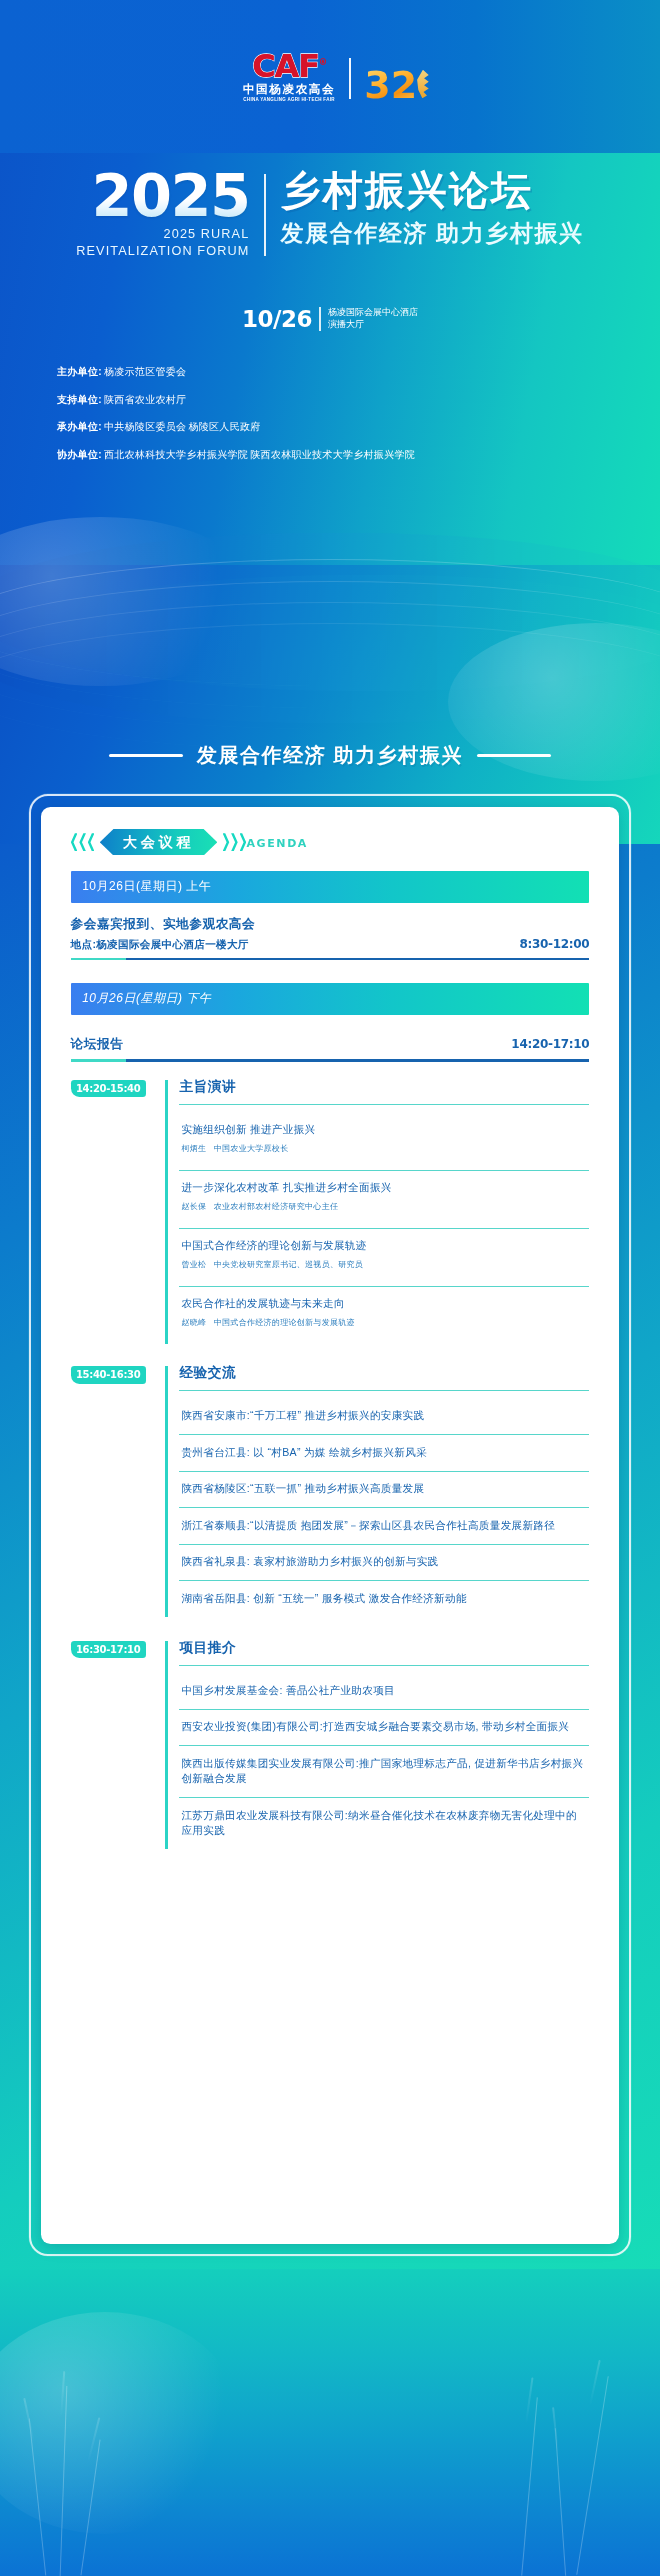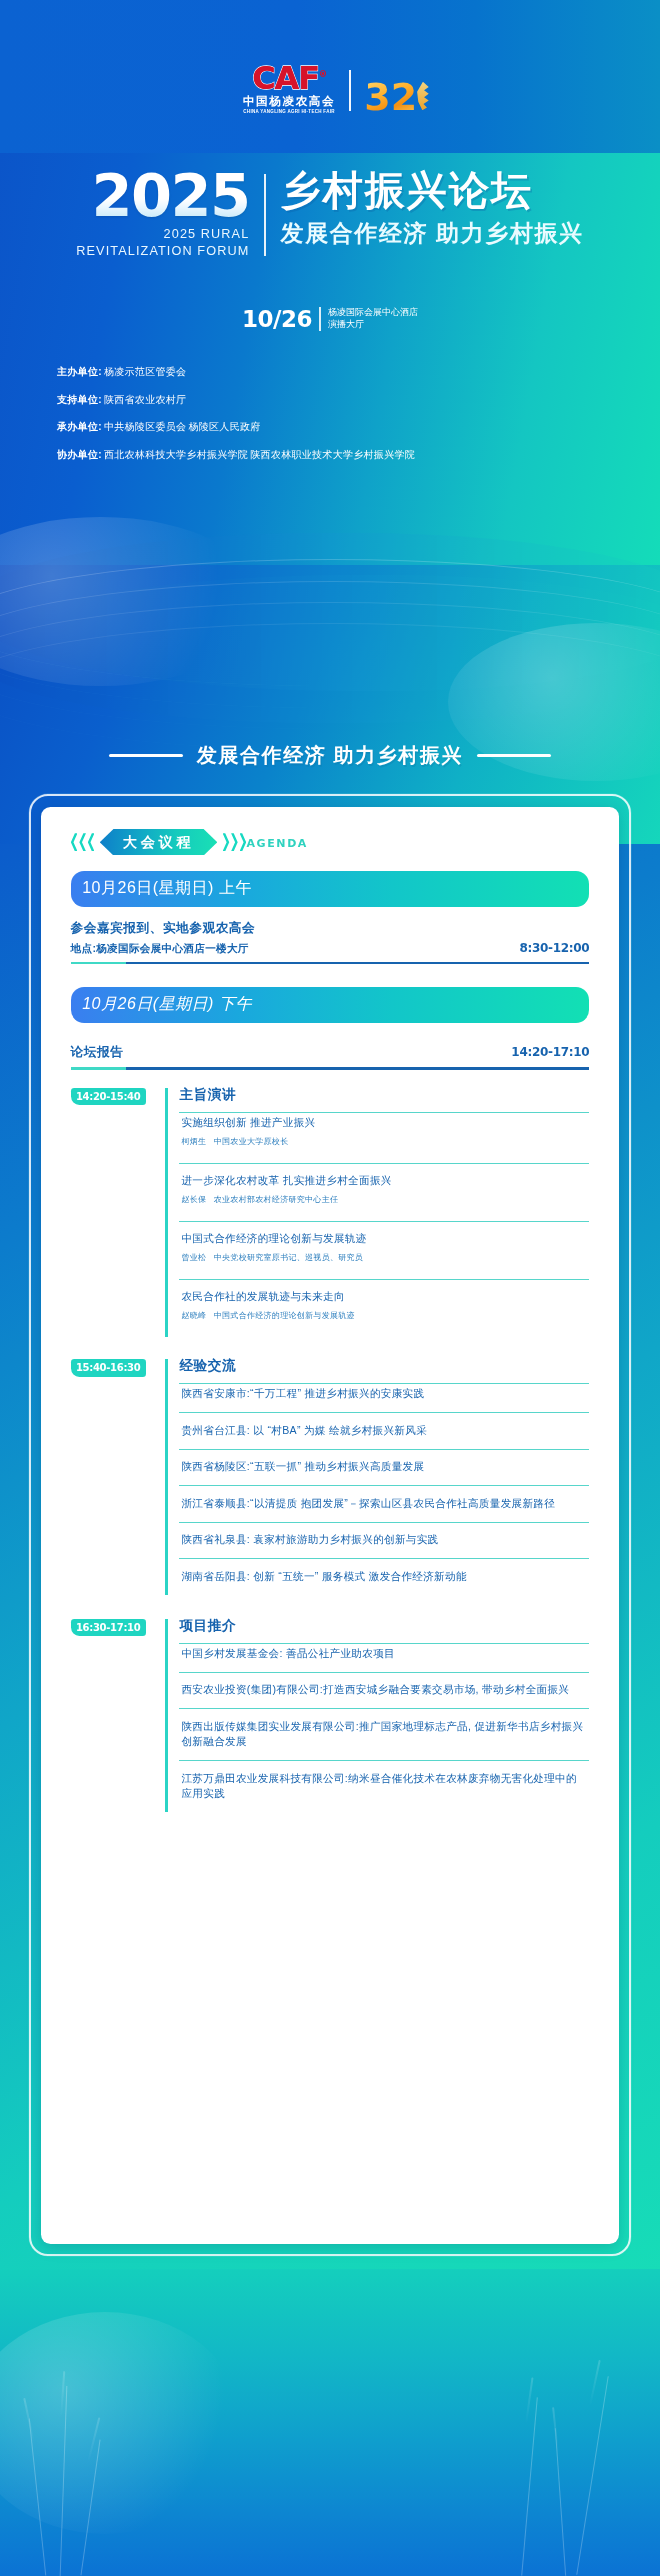--- a/index.html
+++ b/index.html
@@ -66,21 +66,21 @@
     position: absolute;
     width: 1.6px; height: 47px;
     background: linear-gradient(180deg, rgba(255,255,255,.55), rgba(255,255,255,0));
     border-radius: 1.1px;
     transform-origin: bottom center;
   }
 
   
   .logo-row {
     position: absolute; top: 51px; left: 0; width: 660px;
-    display: flex; justify-content: center; align-items: flex-end; gap: 13.7px; margin-top: 12px;
+    display: flex; justify-content: center; align-items: flex-end; gap: 13.7px;
   }
   .caf-logo { display: flex; flex-direction: column; align-items: center; }
   .caf-mark {
     font-family: "DejaVu Sans", sans-serif;
     font-size: 32px; font-weight: 900; letter-spacing: -1.1px;
     color: #d6132a;
     -webkit-text-stroke: 1.3px #ffffff;
     paint-order: stroke fill;
     line-height: .95;
     position: relative;
@@ -174,22 +174,22 @@
     padding: 3.7px 23px;
     background: linear-gradient(95deg,#0e7ec9 0%, #11a8c6 35%, #15cbbd 65%, #1ae0b5 100%);
     clip-path: polygon(13.7px 0, calc(100% - 13.7px) 0, 100% 50%, calc(100% - 13.7px) 100%, 13.7px 100%, 0 50%);
     color:#ffffff; font-size:14.2px; font-weight:900; letter-spacing:3.7px;
   }
   .agenda-en { margin-top:2.1px; font-family:"DejaVu Sans",sans-serif; font-size:11px; font-weight:700; color:#2fd2bf; letter-spacing:1.6px;}
 
   
   .daybar {
     background: linear-gradient(92deg,#3a7ef0 0%, #1aa7de 32%, #12c6c9 62%, #12e0b4 100%);
-    color:#ffffff; font-size:16px; font-weight:400; letter-spacing:0.5px;
-    padding: 6.9px 10.6px 7.4px 11.6px; border-radius:13px;
+    color:#ffffff; font-size:12px; font-weight:400; letter-spacing:0.5px;
+    padding: 6.9px 10.6px 7.4px 11.6px; border-radius:1px;
     margin-top: 6.3px;
   }
   .block { margin-top: 13.7px; }
   .block-head { display:flex; justify-content:space-between; align-items:baseline; }
   .block-title { font-size:12.7px; font-weight:900; color:#1763ae; letter-spacing:0.5px; }
   .block-time { font-family:"DejaVu Sans",sans-serif; font-size:12px; font-weight:900; color:#1763ae; letter-spacing:-0.3px;}
   .block-loc { font-size:10.6px; color:#1763ae; font-weight:700; letter-spacing:0.3px;}
   .block-sub { display:flex; justify-content:space-between; align-items:baseline; margin-top:3.2px;}
   .rule-row { position:relative; height:2.6px; margin-top: 6.3px; background:#1763ae;}
   .rule-row::before { content:""; position:absolute; left:0; top:0; width:55px; height:2.6px; background:#3fd9c6;}
@@ -204,21 +204,21 @@
     padding: 3.2px 5.3px 3.7px 5.3px;
     border-radius: 3.2px 3.2px 3.2px 8.4px;
     letter-spacing:-0.3px;
     white-space:nowrap;
   }
   .sess-bar { width: 3.2px; flex:0 0 3.2px; background:#2bd4c6; margin-right: 11.6px; align-self: stretch;}
   .sess-right { flex:1; }
   .sess-title { font-size:13.7px; font-weight:900; color:#1763ae; letter-spacing:0.5px; line-height:1;}
   .items { margin-top: 10.6px; }
   .item { border-top: 1.1px solid #57d6cb; padding: 9.5px 2.1px 10.6px 2.1px; }
-  .item:first-child { padding-top: 2px; }
+  .item:first-child { padding-top: 17px; }
   .item-title { font-size:10.6px; color:#1763ae; letter-spacing:0.3px; line-height:1.45;}
   .item-speaker { font-size:8px; color:#2d7fbe; letter-spacing:0.3px; margin-top:5.3px;}
   .item-speaker .gap2 { display:inline-block; width:7.4px;}
   .items.loose .item { padding-bottom: 16px; }
 
   
   .foot-wheat {
     position:absolute; bottom:0; width:158px; height:222px; opacity:.30;
   }
   .foot-wheat .stem {

